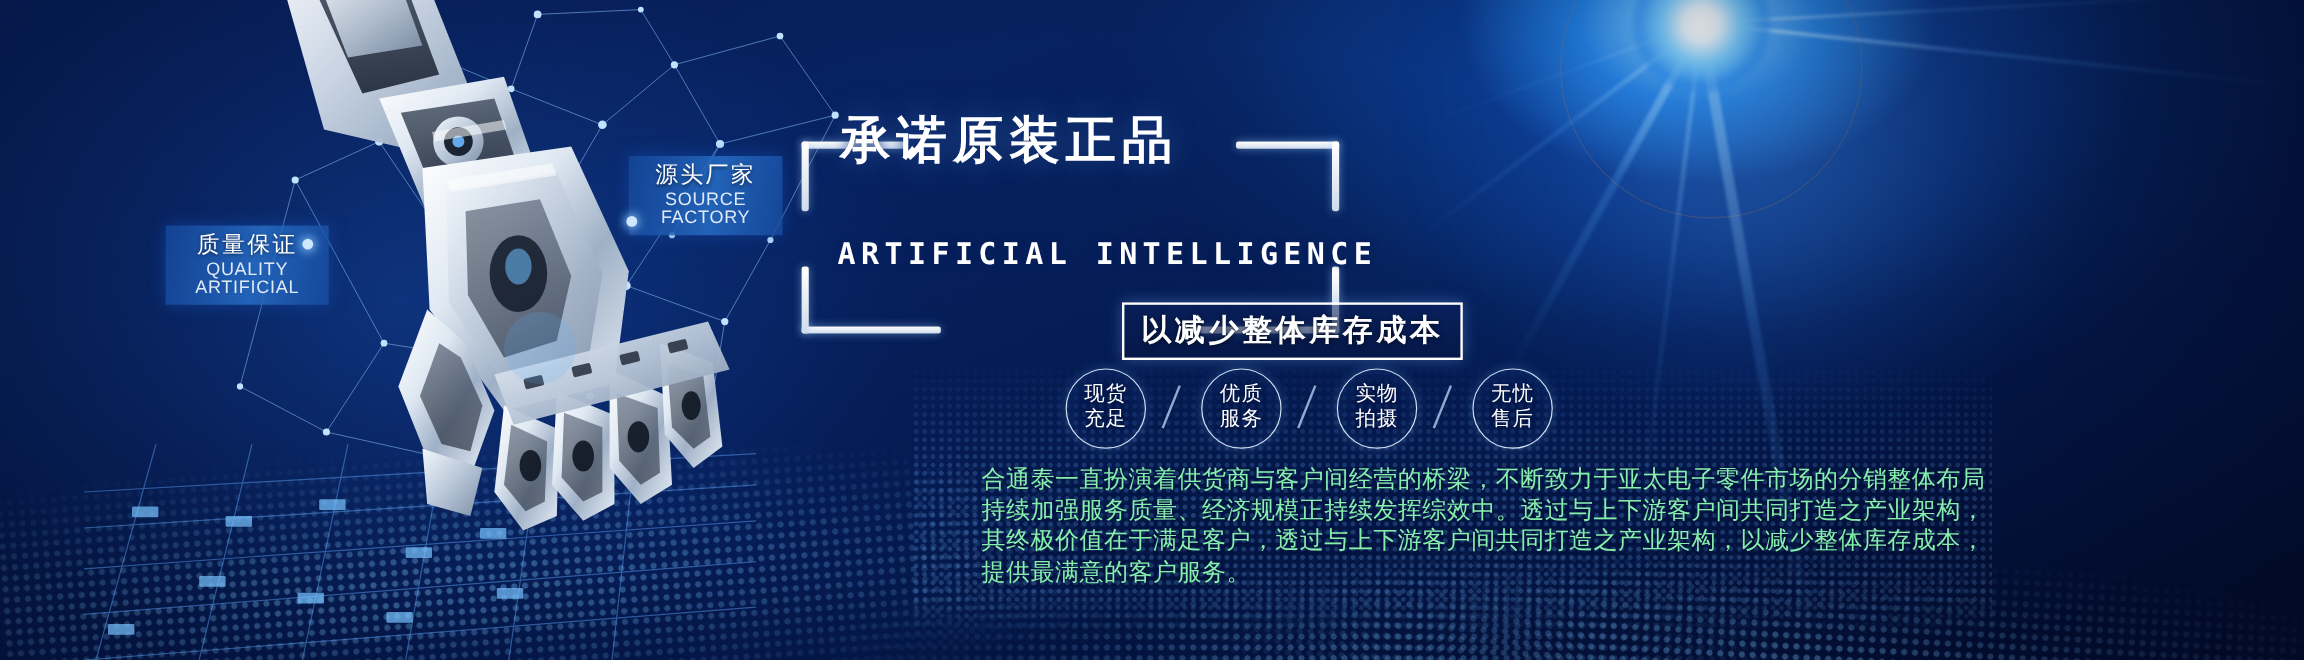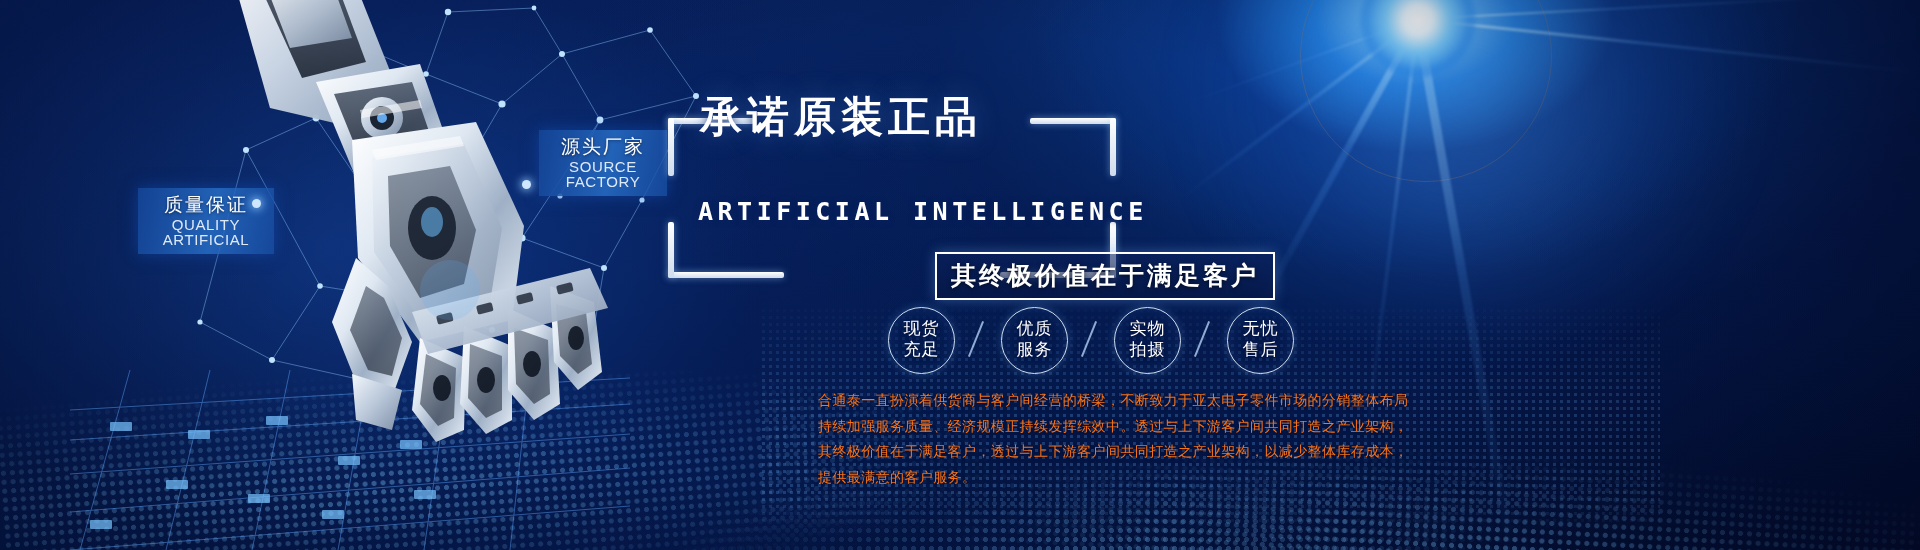--- a/index.html
+++ b/index.html
@@ -86,21 +86,21 @@
     position:absolute;
     padding:5px 12px 7px;
     text-align:center;
     color:#fff;
     background:linear-gradient(100deg, rgba(20,68,150,.92), rgba(38,108,196,.86) 55%, rgba(24,78,164,.80));
     box-shadow:0 0 14px rgba(20,80,180,.55);
   }
   .tag .cn{font-size:19px;letter-spacing:2px;line-height:23px;font-weight:400;text-shadow:0 1px 3px rgba(0,0,0,.5);}
   .tag .en{font-size:15px;letter-spacing:.6px;line-height:15px;color:#dfeaf8;margin-top:1px;}
   #tag-quality{left:138px;top:188px;width:112px;}
-  #tag-factory{left:539px;top:130px;width:104px;}
+  #tag-factory{left:524px;top:130px;width:104px;}
 
   .tag-dot{position:absolute;width:9px;height:9px;border-radius:50%;background:#cfe7ff;box-shadow:0 0 8px 2px rgba(140,200,255,.8);}
   #dot-quality{left:252px;top:199px;}
   #dot-factory{left:522px;top:180px;}
 
   
   .bracket{position:absolute;left:668px;top:118px;width:448px;height:160px;}
   .bracket span{position:absolute;background:linear-gradient(180deg,#ffffff,#cfdcec);border-radius:2px;box-shadow:0 0 7px rgba(160,210,255,.5);}
   .bk-tl-h{left:0;top:0;width:86px;height:6px;}
   .bk-tl-v{left:0;top:0;width:6px;height:58px;}
@@ -152,21 +152,21 @@
     flex:0 0 auto;width:46px;height:36px;position:relative;
   }
   .badge-sep::before{
     content:"";position:absolute;left:20px;top:-2px;width:2px;height:38px;
     background:rgba(190,220,255,.75);transform:rotate(22deg);
   }
 
   
   #paragraph{
     position:absolute;left:818px;top:388px;width:840px;
-    color:#f97316;font-size:14px;line-height:25.5px;letter-spacing:.4px;
+    color:#86efac;font-size:20px;line-height:25.5px;letter-spacing:.4px;
     text-shadow:0 1px 5px rgba(0,10,48,.9);
   }
   #paragraph .pline{white-space:nowrap;}
 </style>
 </head>
 <body>
 
 <div id="banner">
 
   <div class="bg-base"></div>
@@ -366,21 +366,21 @@
     <span class="bk-bl-h"></span>
       <span class="bk-bl-v"></span>
     <span class="bk-br-h"></span>
       <span class="bk-br-v"></span>
   </div>
 
   <div id="headline">承诺原装正品</div>
   <div id="subheadline-en">ARTIFICIAL INTELLIGENCE</div>
 
   <div id="subtitle-box">
-    <div class="txt">其终极价值在于满足客户</div>
+    <div class="txt">以减少整体库存成本</div>
   </div>
 
   <div id="badges">
     <div class="badge">
       <span>现货</span>
       <span>充足</span>
     </div>
     <div class="badge-sep"></div>
     <div class="badge">
       <span>优质</span>

